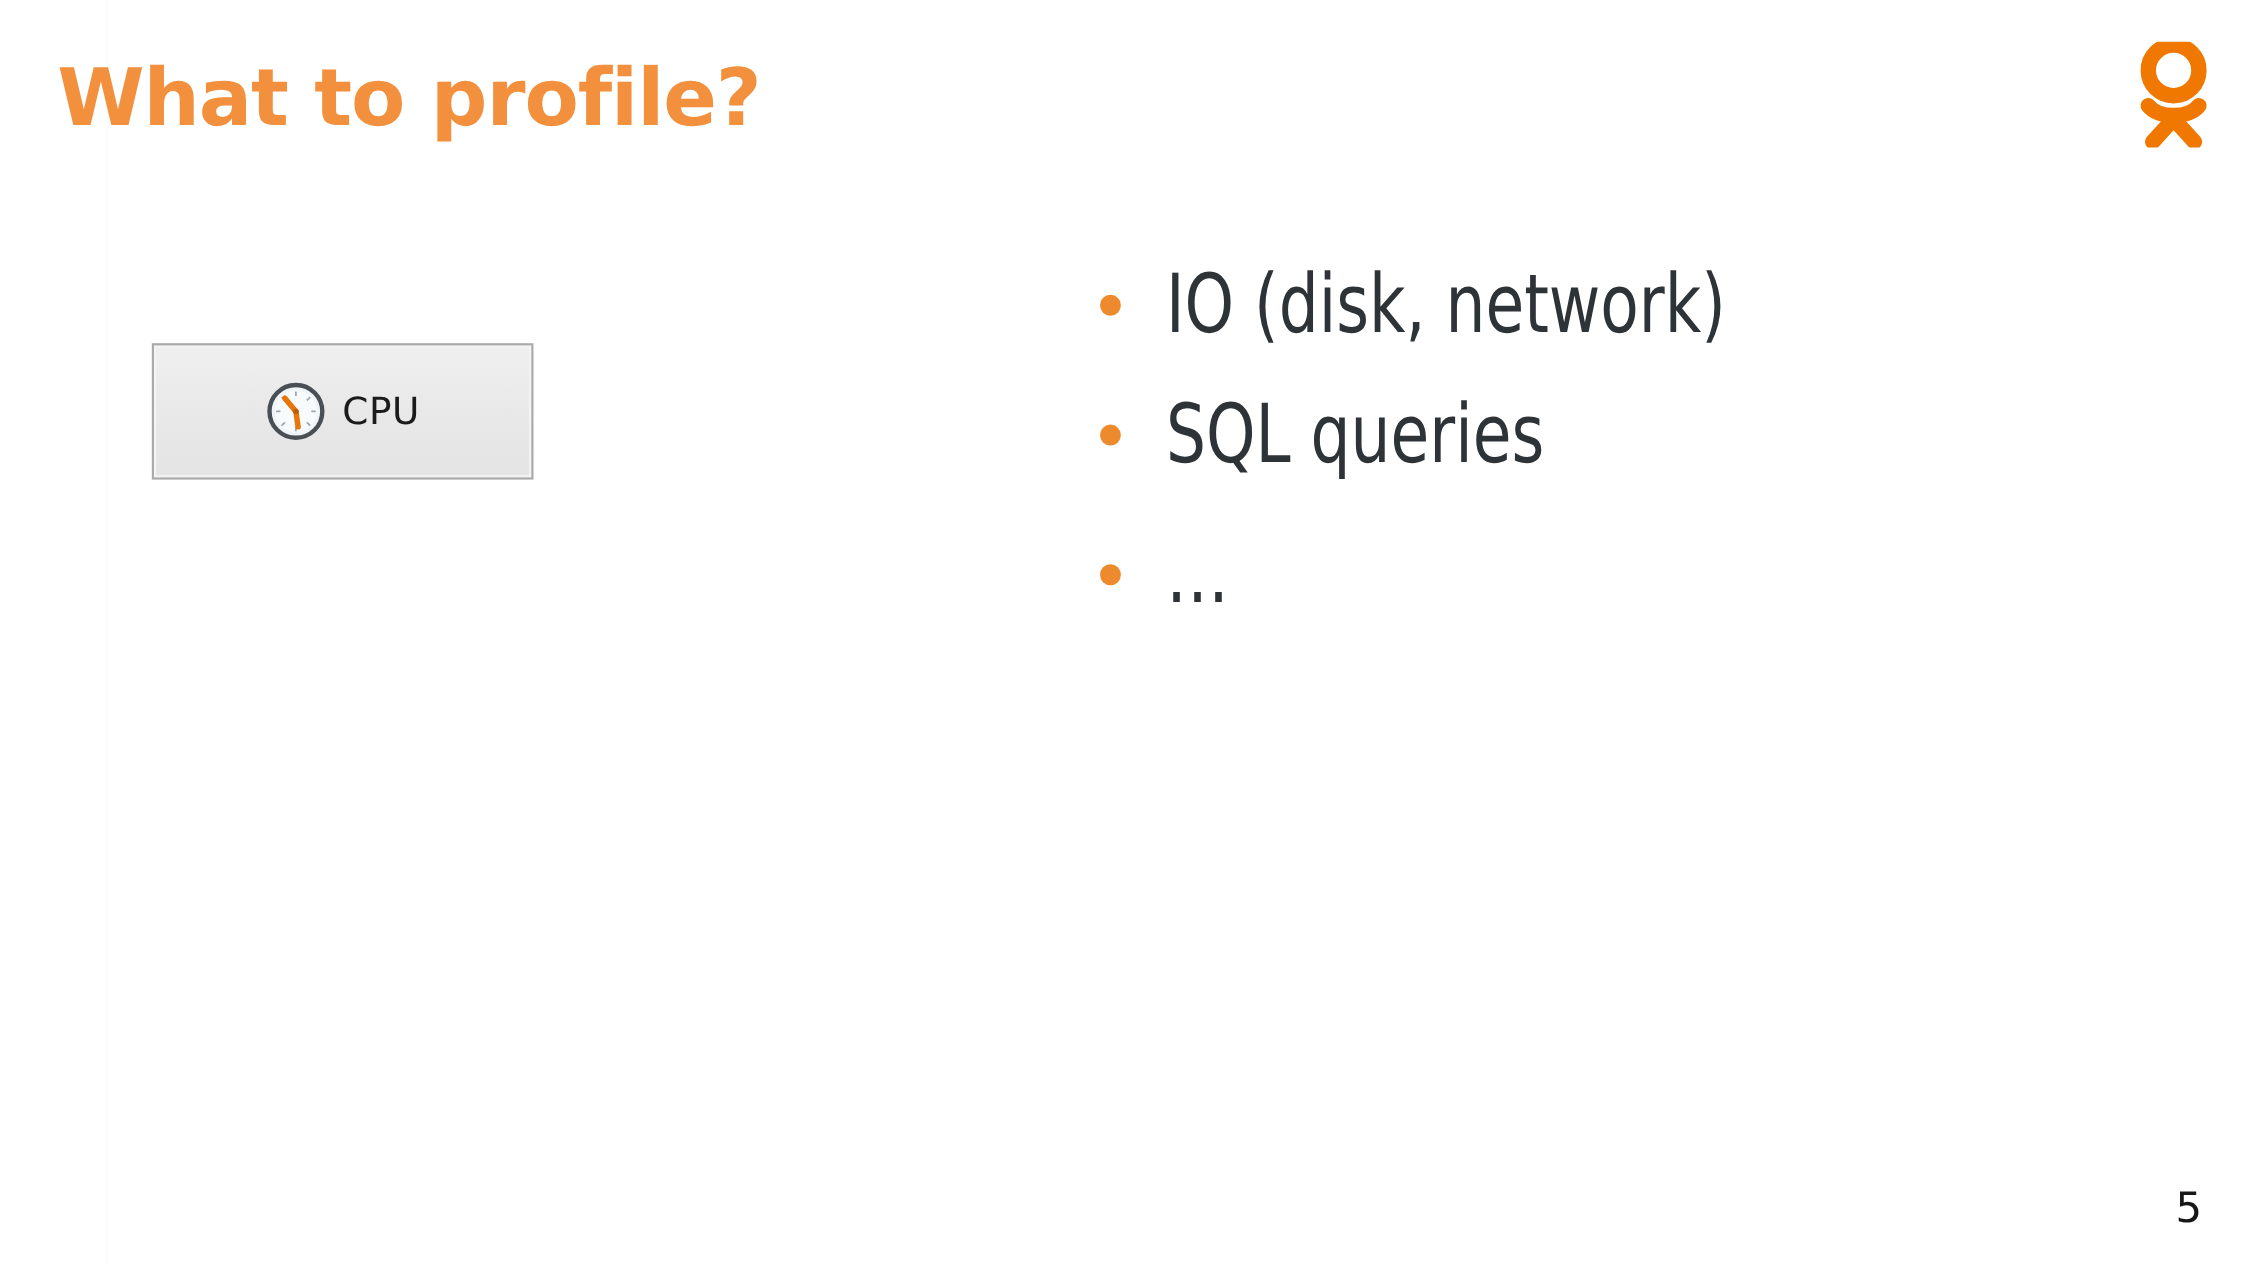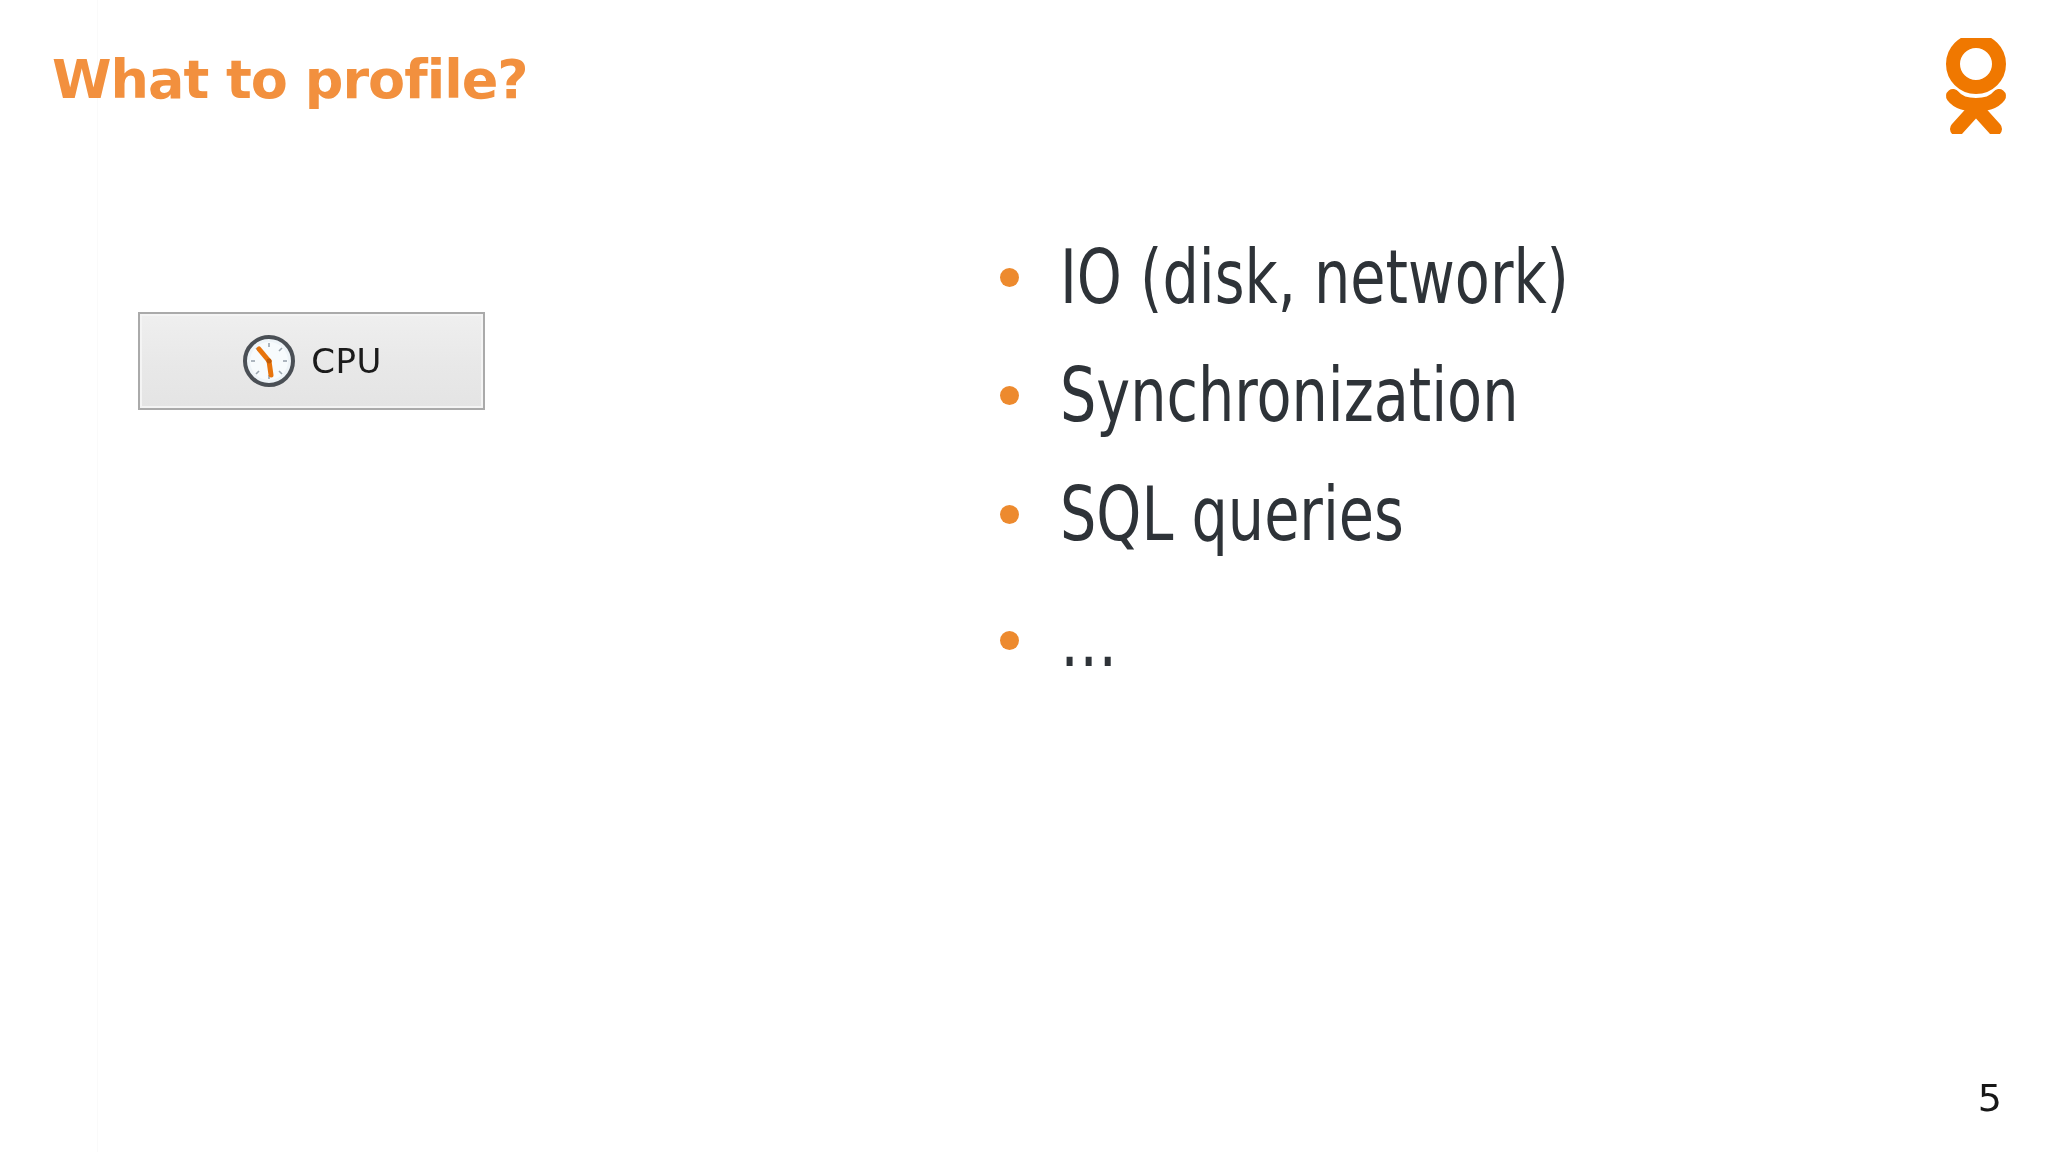--- a/index.html
+++ b/index.html
@@ -22,21 +22,21 @@
     width:1px; height:1152px;
     background:#fafafa;
   }
 
   
   .slide-title {
     position:absolute;
     left:52px; top:52px;
     font-family:"DejaVu Sans", sans-serif;
     font-weight:700;
-    font-size:54px;
+    font-size:72px;
     line-height:1.05;
     letter-spacing:-1px;
     color:#F2903E;
     white-space:nowrap;
   }
 
   
   .ok-logo {
     position:absolute;
     right:36px; top:38px;
@@ -44,21 +44,21 @@
   }
 
   
   .btn-strip {
     position:absolute;
     left:138px; top:312px;
     display:flex;
     gap:54px;
   }
   .tb-button {
-    width:347px; height:98px;
+    width:347px; height:124px;
     background:linear-gradient(#efefef, #e8e8e8 55%, #e4e4e4);
     border:2px solid #aaaaaa;
     box-shadow: inset 0 0 0 2px #f4f4f4;
     display:flex;
     align-items:center;
     justify-content:center;
     gap:14px;
     cursor:default;
   }
   .tb-label {
@@ -158,24 +158,20 @@
   </div>
 
   <div class="bullets">
 
     <div class="bullet-row">
       <span class="dot"></span>
       <span class="bullet-text">IO (disk, network)</span>
     </div>
 
 
-    <div class="bullet-row">
-      <span class="dot"></span>
-      <span class="bullet-text">Synchronization</span>
-    </div>
 
     <div class="bullet-row">
       <span class="dot"></span>
       <span class="bullet-text">SQL queries</span>
     </div>
 
     <div class="bullet-row spaced">
       <span class="dot"></span>
       <span class="bullet-text ellipsis">…</span>
     </div>

